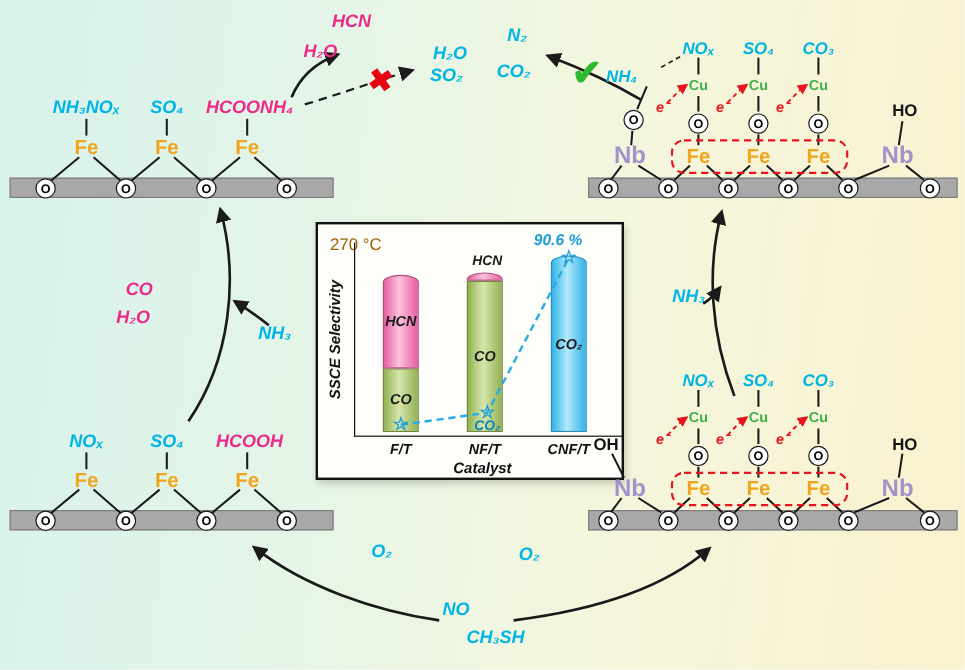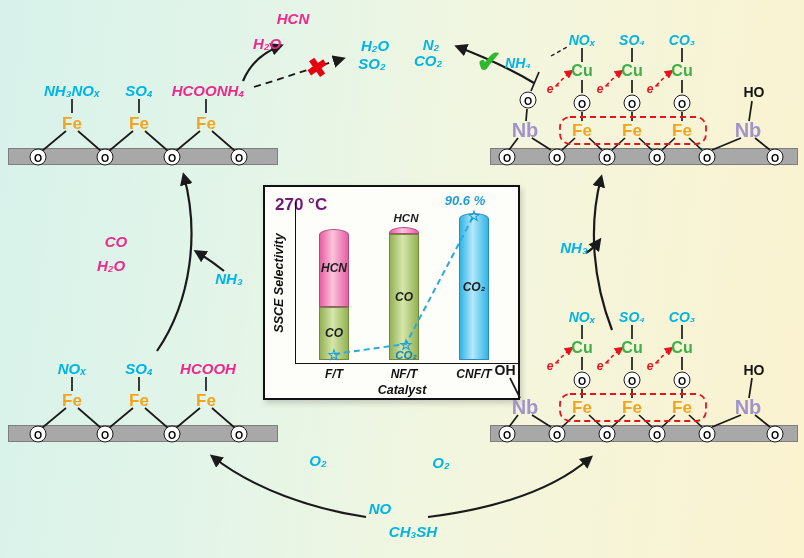--- a/index.html
+++ b/index.html
@@ -6,36 +6,36 @@
   html,body{margin:0;padding:0}
   .canvas{position:relative;width:804px;height:558px;overflow:hidden;
     background:linear-gradient(97deg,#d7f2eb 0%,#e4f5e8 32%,#f3f6de 60%,#fbf2cf 100%);
     font-family:"Liberation Sans",sans-serif;}
   .lbl{position:absolute;transform:translate(-50%,-50%);white-space:nowrap;font-weight:bold;
     font-style:italic;font-size:15px;line-height:1;z-index:3}
   .cyan{color:#00b4e4}
   .magenta{color:#ec2a8a}
   .black{color:#141414;font-style:normal}
   .fe{color:#f2a51c;font-style:normal;font-size:17px}
-  .cu{color:#3faf49;font-style:normal;font-size:16px}
+  .cu{color:#3faf49;font-style:normal;font-size:12px}
   .nb{color:#a294cb;font-style:normal;font-size:20px}
   .eln{color:#e8131d;font-size:12px}
   .sm{font-size:14px}
   .ox{position:absolute;transform:translate(-50%,-50%);width:17px;height:17px;border-radius:50%;
     background:#fff;border:1.5px solid #1a1a1a;display:flex;align-items:center;justify-content:center;
     font-size:10.5px;font-weight:bold;color:#000;z-index:3;box-sizing:border-box}
   .bar{position:absolute;height:17px;background:#a8a8a8;border:1px solid #7e7e7e;z-index:1;box-sizing:border-box}
   .overlay{position:absolute;left:0;top:0;z-index:2}
   .mark{position:absolute;transform:translate(-50%,-50%);line-height:1;z-index:4}
   .mark-x{color:#e60012;font-size:25px;font-weight:bold;transform:translate(-50%,-50%) rotate(10deg)}
   .mark-check{color:#2eb82e;font-size:30px;font-weight:bold}
   
   .chart-box{position:absolute;left:263px;top:185px;width:257px;height:215px;background:#fdfdf9;
     border:2px solid #111;z-index:1;box-shadow:2px 3px 6px rgba(0,0,0,.18);box-sizing:border-box}
-  .chart-title{position:absolute;left:10px;top:8px;font-weight:bold;font-size:17px;color:#701a75}
+  .chart-title{position:absolute;left:10px;top:8px;font-weight:normal;font-size:14px;color:#a16207}
   .ylab{position:absolute;left:14px;top:96px;transform:translate(-50%,-50%) rotate(-90deg);
     font-size:12.5px;font-style:italic;font-weight:bold;color:#111;white-space:nowrap}
   .plot{position:absolute;left:30px;top:15px;width:224px;height:162px;
     border-left:1.5px solid #111;border-bottom:1.5px solid #111;box-sizing:border-box}
   .bar-col{position:absolute;bottom:38px;width:30px;display:flex;flex-direction:column-reverse}
   .seg{position:relative;display:flex;align-items:center;justify-content:center;box-sizing:border-box}
   .seg span{font-style:italic;font-size:12px;font-weight:bold;color:#1c1c1c}
   .seg-pink{background:linear-gradient(90deg,#e75ea2,#fbc3dc 45%,#e75ea2);border:1px solid #b14a7e}
   .seg-green{background:linear-gradient(90deg,#93b253,#d6e6ab 45%,#93b253);border:1px solid #6f8a3a}
   .seg-cyan{background:linear-gradient(90deg,#31b4e6,#b4e9fb 45%,#31b4e6);border:1px solid #2a8fbf}
@@ -209,21 +209,21 @@
       <path d="M366,517 C312,509 254,489 213,457" marker-end="url(#ah)"></path>
       <path d="M428,517 C492,509 552,491 590,458" marker-end="url(#ah)"></path>
     </g>
   </svg>
 
   <span class="lbl magenta" style="left:293px;top:18px">HCN</span>
   <span class="lbl magenta" style="left:267px;top:43px">H₂O</span>
   <span class="mark mark-x" style="left:317px;top:68px">✖</span>
   <span class="lbl cyan" style="left:375px;top:45px">H₂O</span>
   <span class="lbl cyan" style="left:372px;top:63px">SO₂</span>
-  <span class="lbl cyan" style="left:431px;top:44px">N₂</span>
+  <span class="lbl cyan" style="left:431px;top:30px">N₂</span>
   <span class="lbl cyan" style="left:428px;top:60px">CO₂</span>
   <span class="mark mark-check" style="left:489px;top:62px">✔</span>
 
   <span class="lbl magenta" style="left:116px;top:241px">CO</span>
   <span class="lbl magenta" style="left:111px;top:265px">H₂O</span>
   <span class="lbl cyan" style="left:229px;top:278px">NH₃</span>
   <span class="lbl cyan" style="left:574px;top:247px">NH₃</span>
 
   <span class="lbl cyan" style="left:318px;top:460px">O₂</span>
   <span class="lbl cyan" style="left:441px;top:462px">O₂</span>

